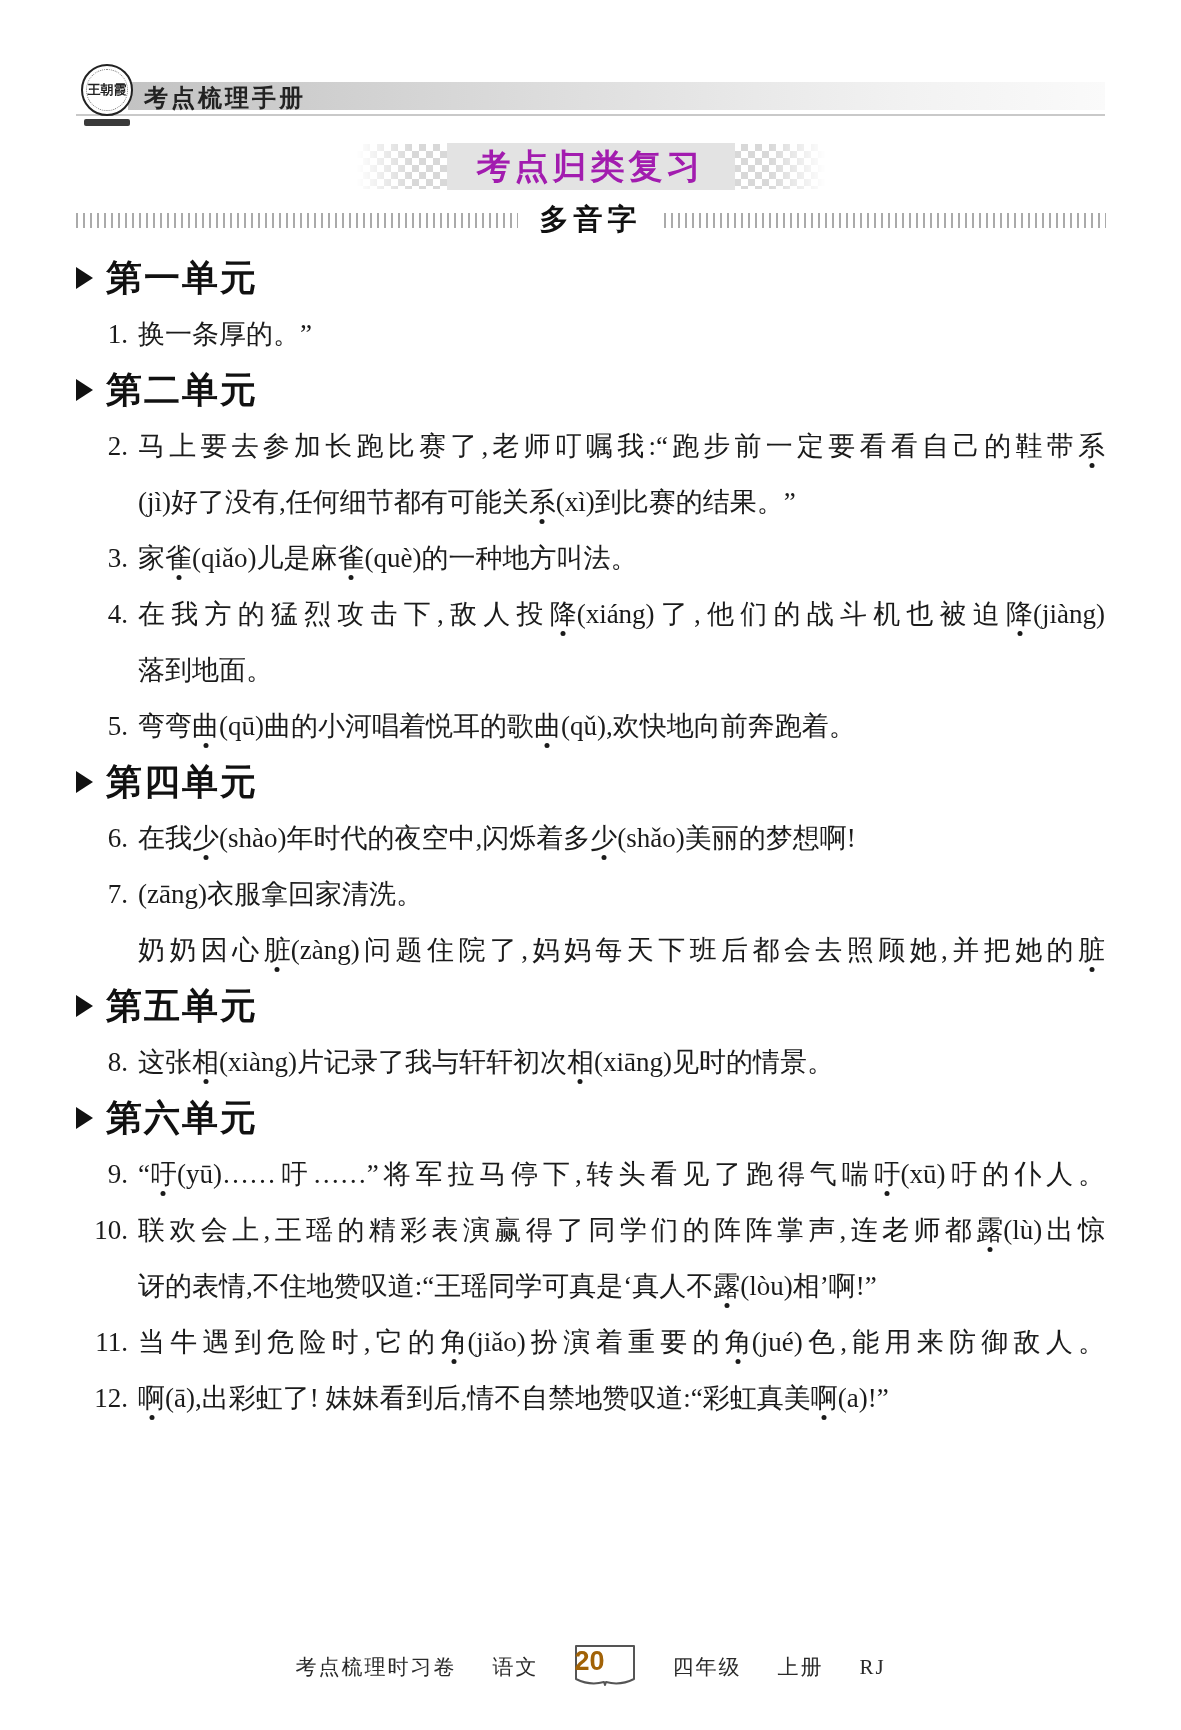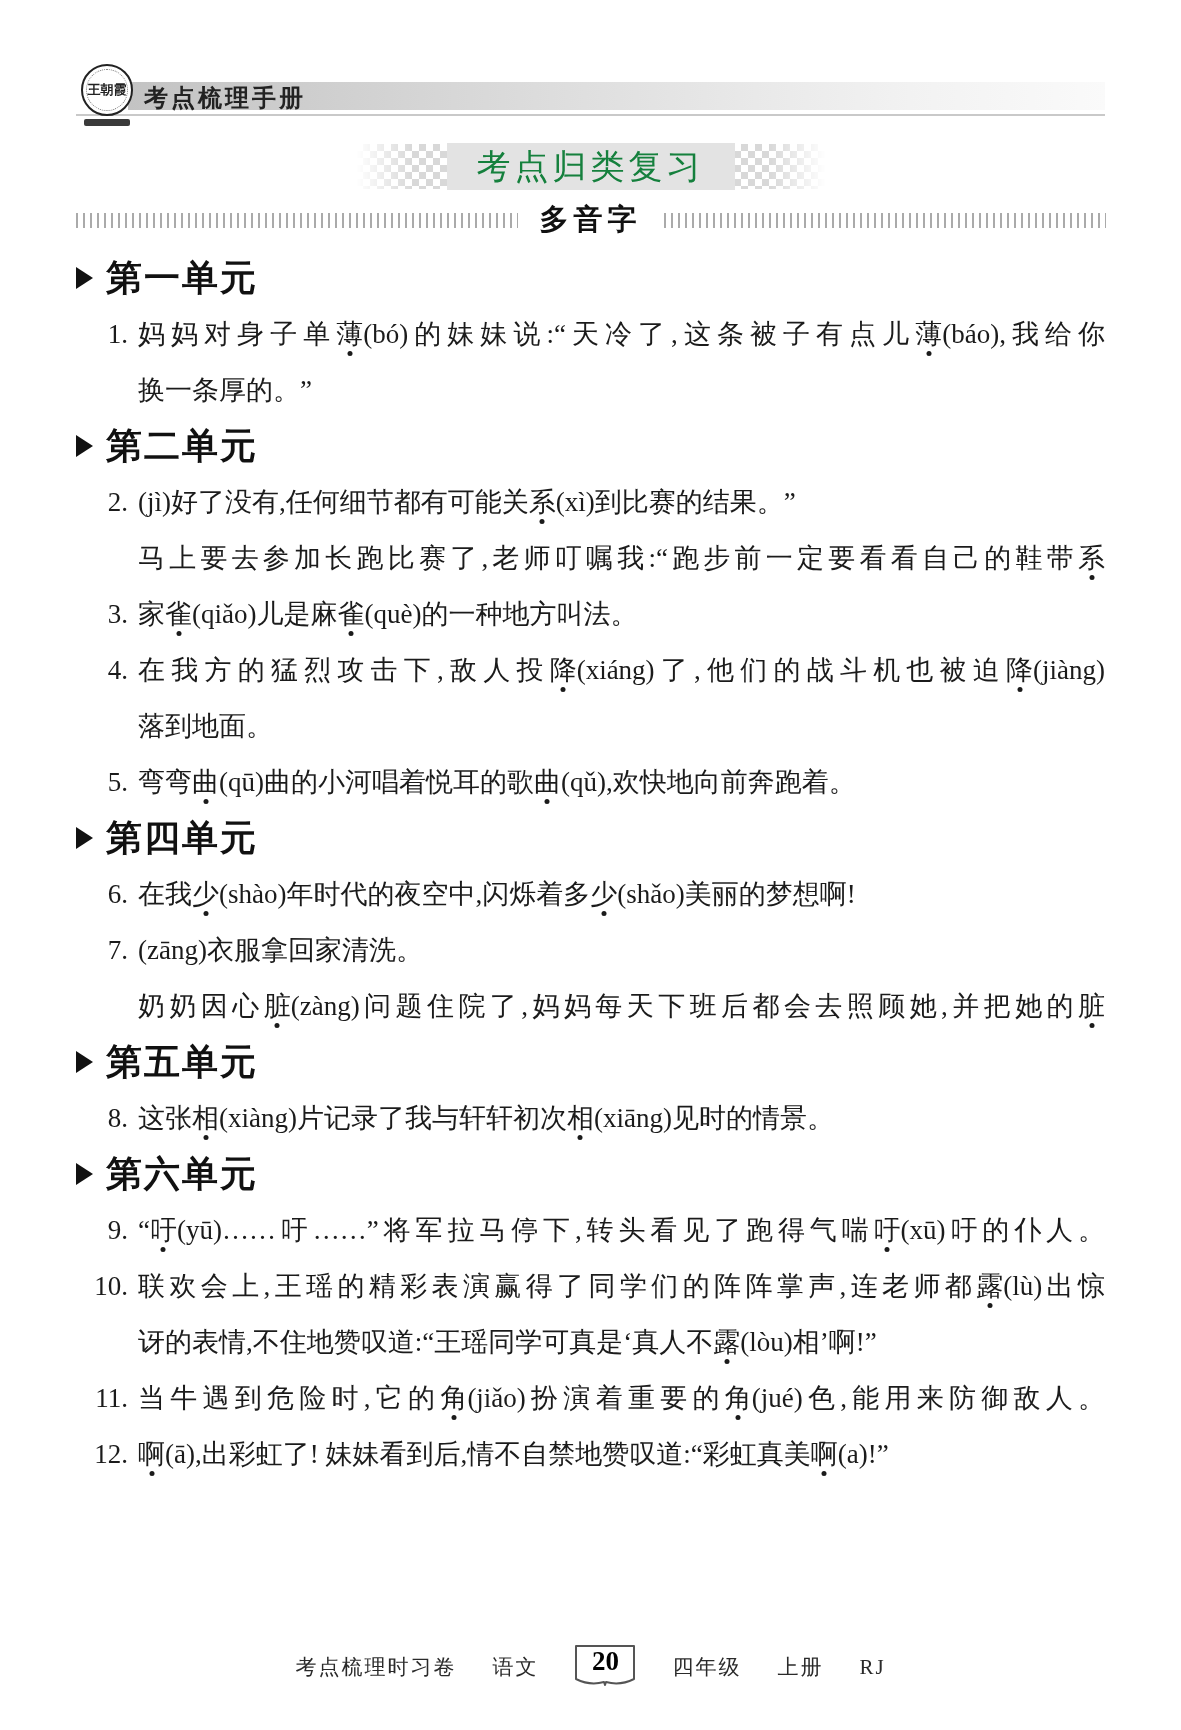--- a/index.html
+++ b/index.html
@@ -40,21 +40,21 @@
       linear-gradient(45deg,#d8d8d8 25%,transparent 25% 75%,#d8d8d8 75%);
     background-size:14px 14px;
     background-position:0 0,7px 7px;
     -webkit-mask-image:linear-gradient(90deg,transparent,#000 12% 88%,transparent);
     mask-image:linear-gradient(90deg,transparent,#000 12% 88%,transparent);
   }
   .title-box{
     position:absolute;left:50%;top:0;transform:translateX(-50%);
     width:288px;height:47px;background:#e3e3e3;
     display:flex;align-items:center;justify-content:center;
-    font-size:34px;font-weight:normal;letter-spacing:4px;color:#15803d;
+    font-size:34px;font-weight:bold;letter-spacing:4px;color:#a21caf;
   }
   
   .subheading{
     width:1030px;margin:12px auto 2px;height:36px;
     display:flex;align-items:center;gap:22px;
   }
   .bars{
     flex:1;height:15px;
     background:repeating-linear-gradient(90deg,#aaaaaa 0 2px,transparent 2px 7px);
   }
@@ -83,23 +83,23 @@
   }
   
   .footer{
     position:absolute;left:0;right:0;top:1644px;
     display:flex;justify-content:center;align-items:center;gap:36px;
     font-size:21px;color:#2a2a2a;letter-spacing:2px;
   }
   .page-badge{position:relative;width:62px;height:46px;flex:0 0 auto;}
   .page-badge svg{position:absolute;inset:0;}
   .page-num{
-    position:absolute;left:0;right:0;top:2px;text-align:center;
-    font-size:27px;font-weight:bold;letter-spacing:0;color:#000000;
-    font-family:Liberation Serif, serif;
+    position:absolute;left:0;right:0;top:2px;text-align:left;
+    font-size:27px;font-weight:bold;letter-spacing:0;color:#a16207;
+    font-family:Liberation Sans, sans-serif;
   }
 </style>
 </head>
 <body>
 
 <div class="page">
 
   <div class="header">
     <div class="logo">
       <div class="logo-circle">
@@ -124,31 +124,30 @@
     <span class="bars"></span>
   </div>
 
   <div class="content">
       <div class="unit-heading">
         <span class="tri"></span>
         <span class="unit-title">第一单元</span>
       </div>
       <div class="item">
         <span class="num">1.</span>
-        <div class="line fill">妈妈对身子单<span class="em">薄</span>(bó)的妹妹说:“天冷了,这条被子有点儿<span class="em">薄</span>(báo),我给你</div>
         <div class="line">换一条厚的。”</div>
       </div>
       <div class="unit-heading">
         <span class="tri"></span>
         <span class="unit-title">第二单元</span>
       </div>
       <div class="item">
         <span class="num">2.</span>
+        <div class="line fill">马上要去参加长跑比赛了,老师叮嘱我:“跑步前一定要看看自己的鞋带<span class="em">系</span></div>
         <div class="line">(jì)好了没有,任何细节都有可能关<span class="em">系</span>(xì)到比赛的结果。”</div>
-        <div class="line fill">马上要去参加长跑比赛了,老师叮嘱我:“跑步前一定要看看自己的鞋带<span class="em">系</span></div>
       </div>
       <div class="item">
         <span class="num">3.</span>
         <div class="line">家<span class="em">雀</span>(qiǎo)儿是麻<span class="em">雀</span>(què)的一种地方叫法。</div>
       </div>
       <div class="item">
         <span class="num">4.</span>
         <div class="line fill">在我方的猛烈攻击下,敌人投<span class="em">降</span>(xiáng)了,他们的战斗机也被迫<span class="em">降</span>(jiàng)</div>
         <div class="line">落到地面。</div>
       </div>

